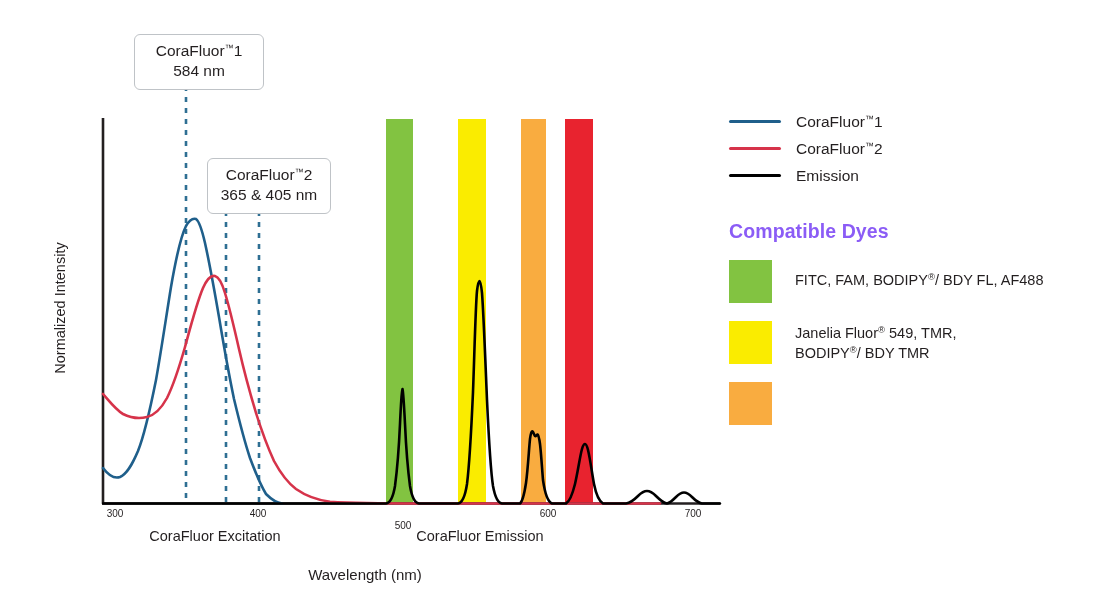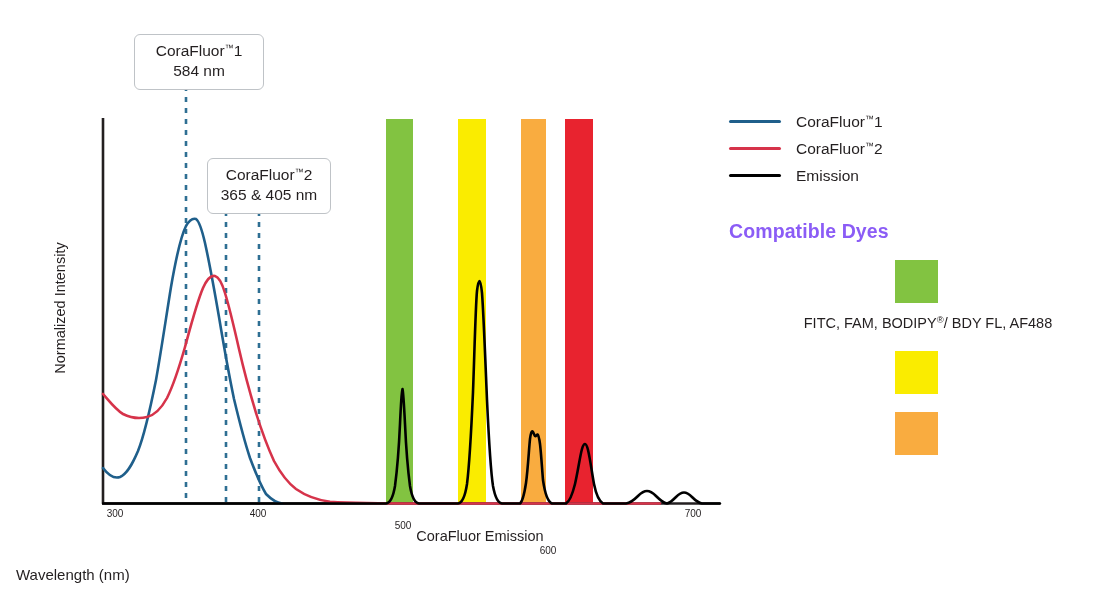--- a/index.html
+++ b/index.html
@@ -63,23 +63,23 @@
     position: absolute;
     font-size: 14.5px;
     color: #231f20;
     text-align: center;
   }
   #xaxis-title {
     position: absolute;
     left: 0;
     top: 566px;
     width: 730px;
+    text-align: center;
     font-size: 15px;
     color: #231f20;
-    padding-left: 16px;
   }
   #yaxis-title {
     position: absolute;
     left: -30px;
     top: 300px;
     width: 180px;
     text-align: center;
     font-size: 14.5px;
     color: #231f20;
     transform: rotate(-90deg);
@@ -114,23 +114,22 @@
   #dyes-heading {
     margin-top: 31px;
     font-size: 19.5px;
     font-weight: bold;
     color: #8b5cf6;
     letter-spacing: 0.1px;
   }
   #dyes-list { margin-top: 17px; }
   .dye-row {
     display: flex;
-    align-items: center;
+    align-items: flex-start;
     margin-bottom: 18px;
-    flex-direction: column;
   }
   .dye-swatch {
     width: 43px;
     height: 43px;
     flex: 0 0 auto;
   }
   .dye-label {
     margin-left: 23px;
     font-size: 14.5px;
     line-height: 1.38;
@@ -221,23 +220,24 @@
   </div>
 
   <div class="callout" id="callout-2">
     <span>CoraFluor</span><span class="tm">™</span><span>2</span>
     <span class="l2">365 &amp; 405 nm</span>
   </div>
 
   <div class="axis-tick" style="left:80px; top:508px;">300</div>
   <div class="axis-tick" style="left:223px; top:508px;">400</div>
   <div class="axis-tick" style="left:368px; top:520px;">500</div>
-  <div class="axis-tick" style="left:513px; top:508px;margin-top:37px;">600</div>
+  <div class="axis-tick" style="left:513px; top:508px;">600</div>
   <div class="axis-tick" style="left:658px; top:508px;">700</div>
 
+  <div class="sub-axis-label" style="left:115px; top:528px; width:200px;">CoraFluor Excitation</div>
   <div class="sub-axis-label" style="left:380px; top:528px; width:200px;">CoraFluor Emission</div>
 
   <div id="xaxis-title">Wavelength (nm)</div>
   <div id="yaxis-title">Normalized Intensity</div>
 
   <div id="legend">
 
     <div class="series-row">
       <span class="series-swatch" style="background:#1f5f8b;"></span>
       <span class="series-label">CoraFluor<span class="tm">™</span>1</span>
@@ -257,20 +257,21 @@
 
     <div id="dyes-list">
 
       <div class="dye-row">
         <span class="dye-swatch" style="background:#82c341;"></span>
         <span class="dye-label">FITC, FAM, BODIPY<span class="reg">®</span>/ BDY FL, AF488</span>
       </div>
 
       <div class="dye-row two-line">
         <span class="dye-swatch" style="background:#faec00;"></span>
+        <span class="dye-label">Janelia Fluor<span class="reg">®</span> 549, TMR,<br>BODIPY<span class="reg">®</span>/ BDY TMR</span>
       </div>
 
       <div class="dye-row">
         <span class="dye-swatch" style="background:#f9ac40;"></span>
       </div>
 
 
     </div>
   </div>
 

